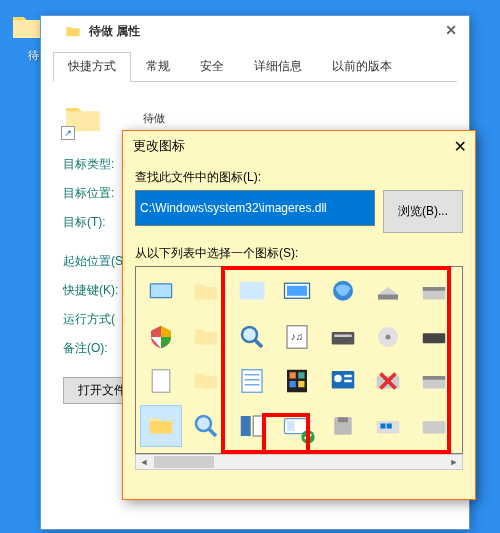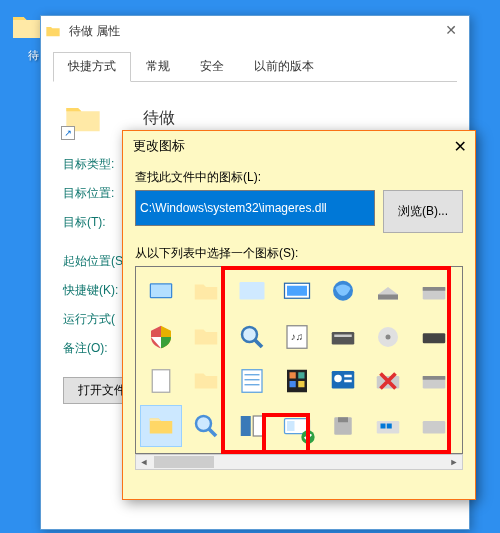--- a/index.html
+++ b/index.html
@@ -4,34 +4,34 @@
   <style>
     * { margin: 0; padding: 0; box-sizing: border-box; }
     body { width: 500px; height: 533px; background: linear-gradient(135deg, #1e90ff, #4ba3f0); font-family: "Microsoft YaHei", "Segoe UI", sans-serif; font-size: 12px; position: relative; overflow: hidden; }
     
     .desktop-bg { position: absolute; width: 100%; height: 100%; background: #2e8fef; }
     .desk-icon { position: absolute; width: 48px; height: 48px; top: 8px; left: 10px; }
     .desk-icon svg { width: 36px; height: 36px; }
     .desk-icon-label { color: #fff; font-size: 11px; text-shadow: 1px 1px 2px rgba(0,0,0,.5); position: absolute; top: 48px; left: 28px; }
     
     .prop-window { position: absolute; top: 15px; left: 40px; width: 430px; height: 515px; background: #fff; border: 1px solid #5b9bd5; box-shadow: 2px 2px 10px rgba(0,0,0,.3); }
-    .title-bar { height: 30px; display: flex; align-items: center; padding: 0 4px; position: relative; }
+    .title-bar { height: 30px; display: flex; align-items: center; padding: 0 24px; position: relative; font-weight: bold; }
     .title-icon { width: 16px; height: 16px; margin-right: 8px; }
     .title-text { flex: 1; color: #333; }
     .close-x { position: absolute; right: 10px; top: 6px; width: 16px; height: 16px; color: #666; cursor: pointer; font-size: 14px; text-align: center; }
     
     .tabs { display: flex; border-bottom: 1px solid #ccc; margin: 6px 12px 0; }
     .tab { padding: 5px 14px; border: 1px solid transparent; color: #333; cursor: pointer; font-size: 12px; }
     .tab.active { border: 1px solid #ccc; border-bottom: 1px solid #fff; margin-bottom: -1px; background: #fff; }
     
     .tab-body { padding: 16px 22px; }
     .folder-row { display: flex; align-items: center; margin-bottom: 18px; }
     .folder-big { width: 40px; height: 40px; margin-right: 40px; position: relative; }
     .shortcut-overlay { position: absolute; bottom: -2px; left: -2px; width: 14px; height: 14px; background: #fff; border: 1px solid #999; display: flex; align-items: center; justify-content: center; font-size: 9px; color: #0066cc; }
-    .folder-name { color: #333; font-size: 16px; }
+    .folder-name { color: #333; font-size: 11px; }
     
     .form-row { display: flex; align-items: center; margin-bottom: 12px; }
     .form-label { width: 68px; color: #0f766e; }
     
     .btn-row { margin-top: 20px; display: flex; gap: 10px; }
     .btn { padding: 4px 14px; border: 1px solid #adadad; background: #e1e1e1; cursor: pointer; font-size: 12px; }
     
     .icon-dialog { position: absolute; top: 130px; left: 122px; width: 354px; height: 370px; background: #fef9c3; border: 1px solid #f97316; box-shadow: 3px 3px 12px rgba(0,0,0,.4); }
     .dlg-title { height: 30px; display: flex; align-items: center; padding: 0 10px; position: relative; border-bottom: none; }
     .dlg-title-text { flex: 1; color: #000; font-size: 13px; }
@@ -76,20 +76,21 @@
     <svg class="title-icon" viewBox="0 0 24 24">
         <path fill="#ffd766" d="M2 6h7l2 2h11v12H2z"></path>
       </svg>
     <span class="title-text">待做 属性</span>
     <span class="close-x">✕</span>
   </div>
   <div class="tabs">
     <div class="tab active">快捷方式</div>
     <div class="tab">常规</div>
     <div class="tab">安全</div>
+    <div class="tab">详细信息</div>
     <div class="tab">以前的版本</div>
   </div>
   <div class="tab-body">
     <div class="folder-row">
       <div class="folder-big">
         <svg viewBox="0 0 24 24">
             <path fill="#ffe9a6" d="M2 6h7l2 2h11v12H2z"></path>
             <path fill="#ffd766" d="M2 6h7l2 2H2z"></path>
           </svg>
         <div class="shortcut-overlay">↗</div>

